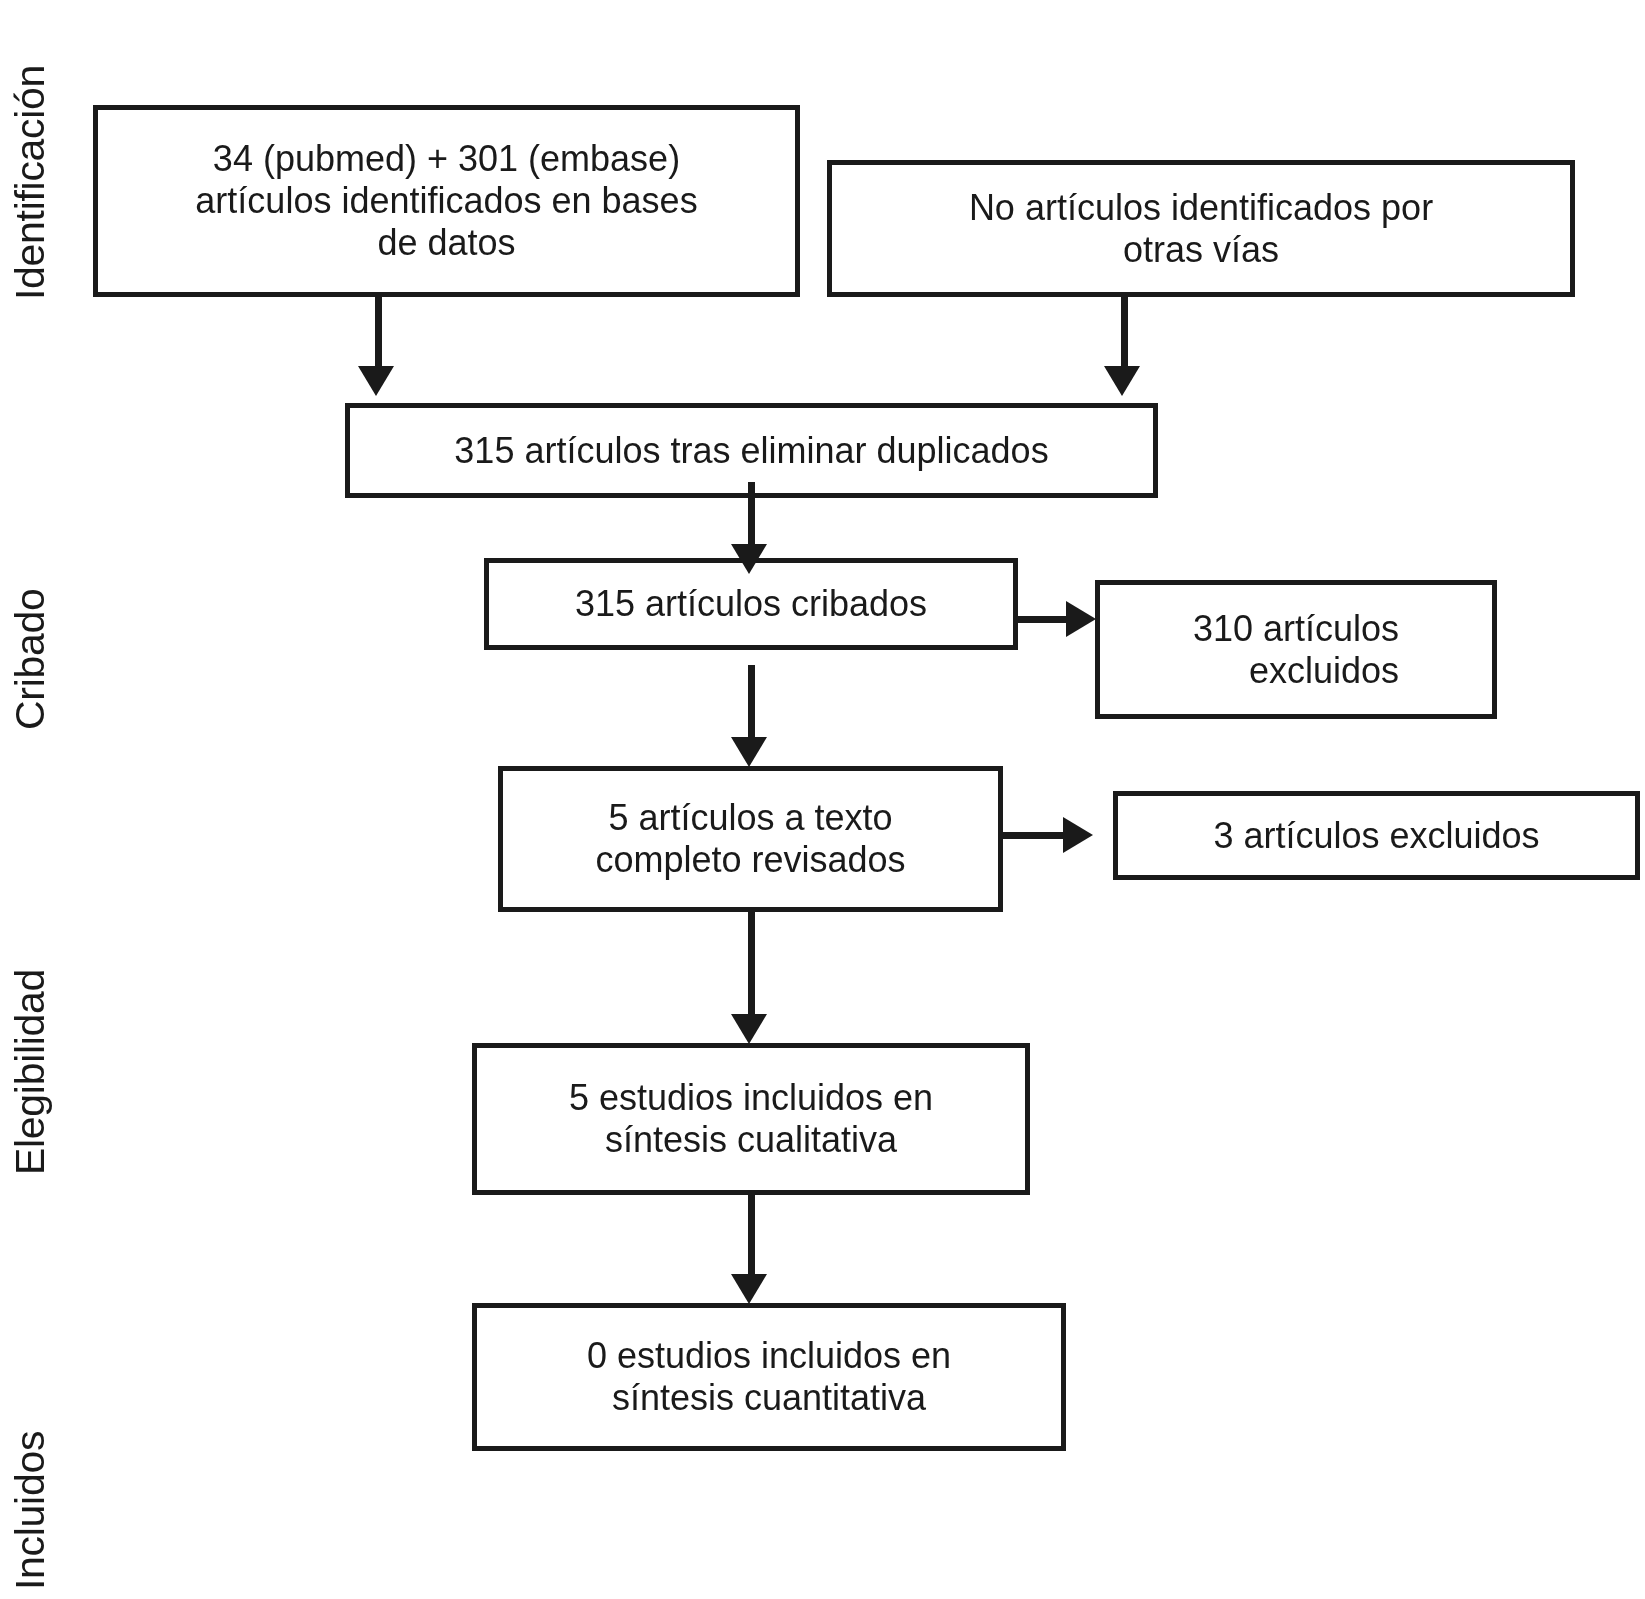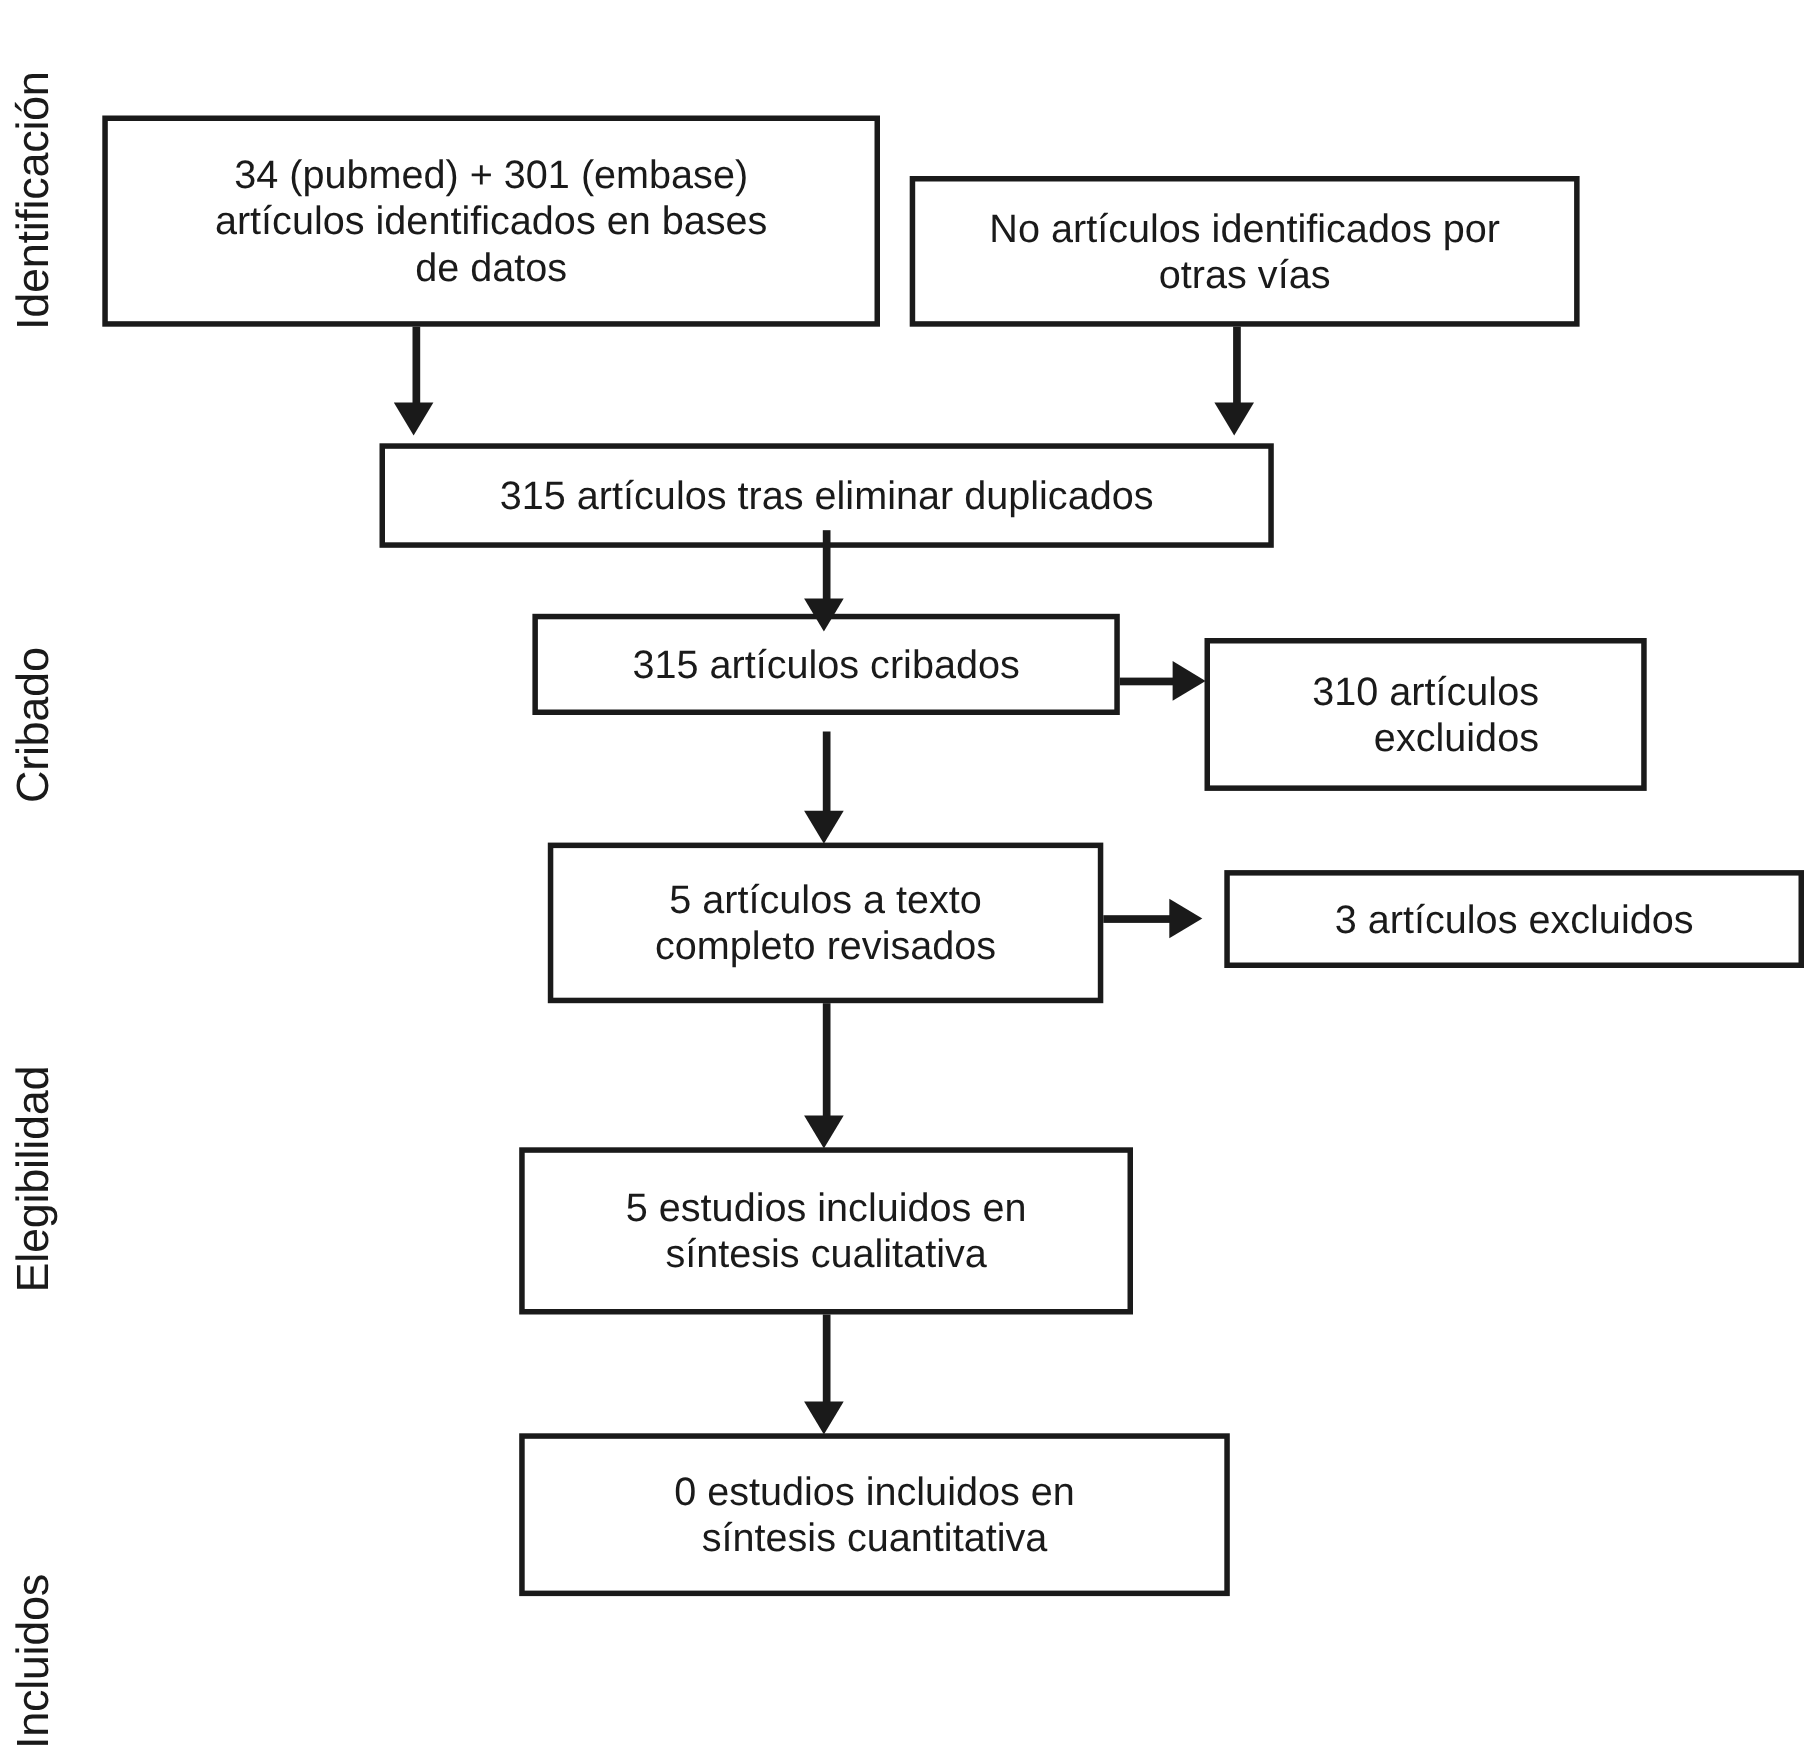--- a/index.html
+++ b/index.html
@@ -89,39 +89,39 @@
   <div class="phase-label" style="top:520px; height:210px;">Cribado</div>
 
   <div class="phase-label" style="top:925px; height:250px;">Elegibilidad</div>
 
   <div class="phase-label" style="top:1340px; height:250px;">Incluidos</div>
 
   <div class="box" style="left:93px; top:105px; width:707px; height:192px;">34 (pubmed) + 301 (embase)
 artículos identificados en bases
 de datos</div>
 
-  <div class="box" style="left:827px; top:160px; width:609px; height:137px;">No artículos identificados por
+  <div class="box" style="left:827px; top:160px; width:748px; height:137px;">No artículos identificados por
 otras vías</div>
 
   <div class="box" style="left:345px; top:403px; width:813px; height:95px;">315 artículos tras eliminar duplicados</div>
 
   <div class="box" style="left:484px; top:558px; width:534px; height:92px;">315 artículos cribados</div>
 
   <div class="box" style="left:1095px; top:580px; width:402px; height:139px;text-align:right;">310 artículos
 excluidos</div>
 
   <div class="box" style="left:498px; top:766px; width:505px; height:146px;">5 artículos a texto
 completo revisados</div>
 
   <div class="box" style="left:1113px; top:791px; width:527px; height:89px;">3 artículos excluidos</div>
 
   <div class="box" style="left:472px; top:1043px; width:558px; height:152px;">5 estudios incluidos en
 síntesis cualitativa</div>
 
-  <div class="box" style="left:472px; top:1303px; width:646px; height:148px;">0 estudios incluidos en
+  <div class="box" style="left:472px; top:1303px; width:594px; height:148px;">0 estudios incluidos en
 síntesis cuantitativa</div>
 
   <div class="vline" style="left:375px; top:297px; height:70px;"></div>
   <div class="arrow-down" style="left:358px; top:366px;"></div>
 
   <div class="vline" style="left:1121px; top:297px; height:70px;"></div>
   <div class="arrow-down" style="left:1104px; top:366px;"></div>
 
   <div class="vline" style="left:748px; top:482px; height:63px;"></div>
   <div class="arrow-down" style="left:731px; top:544px;"></div>

